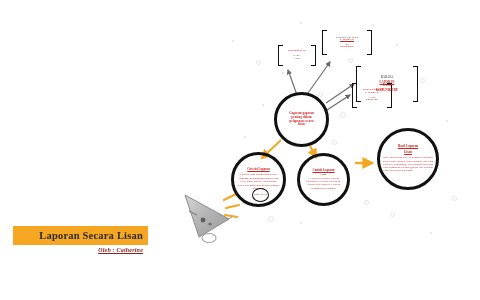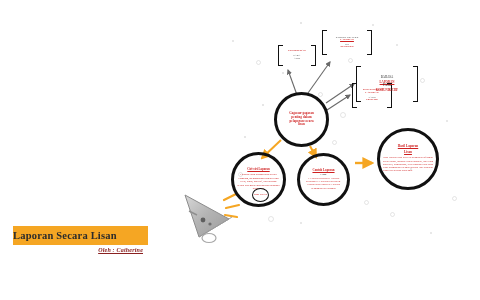--- a/index.html
+++ b/index.html
@@ -221,20 +221,21 @@
   }
 
   
   #banner {
     position: absolute;
     left: 13px; top: 226px;
     width: 135px; height: 19px;
     background: #F5A623;
     display: flex;
     align-items: center;
+    justify-content: flex-end;
     box-sizing: border-box;
     padding-right: 5px;
   }
   #banner-text {
     font-family: "Liberation Serif", serif;
     font-size: 10.5px;
     font-weight: bold;
     color: #2b2b2b;
     letter-spacing: .2px;
     white-space: nowrap;

